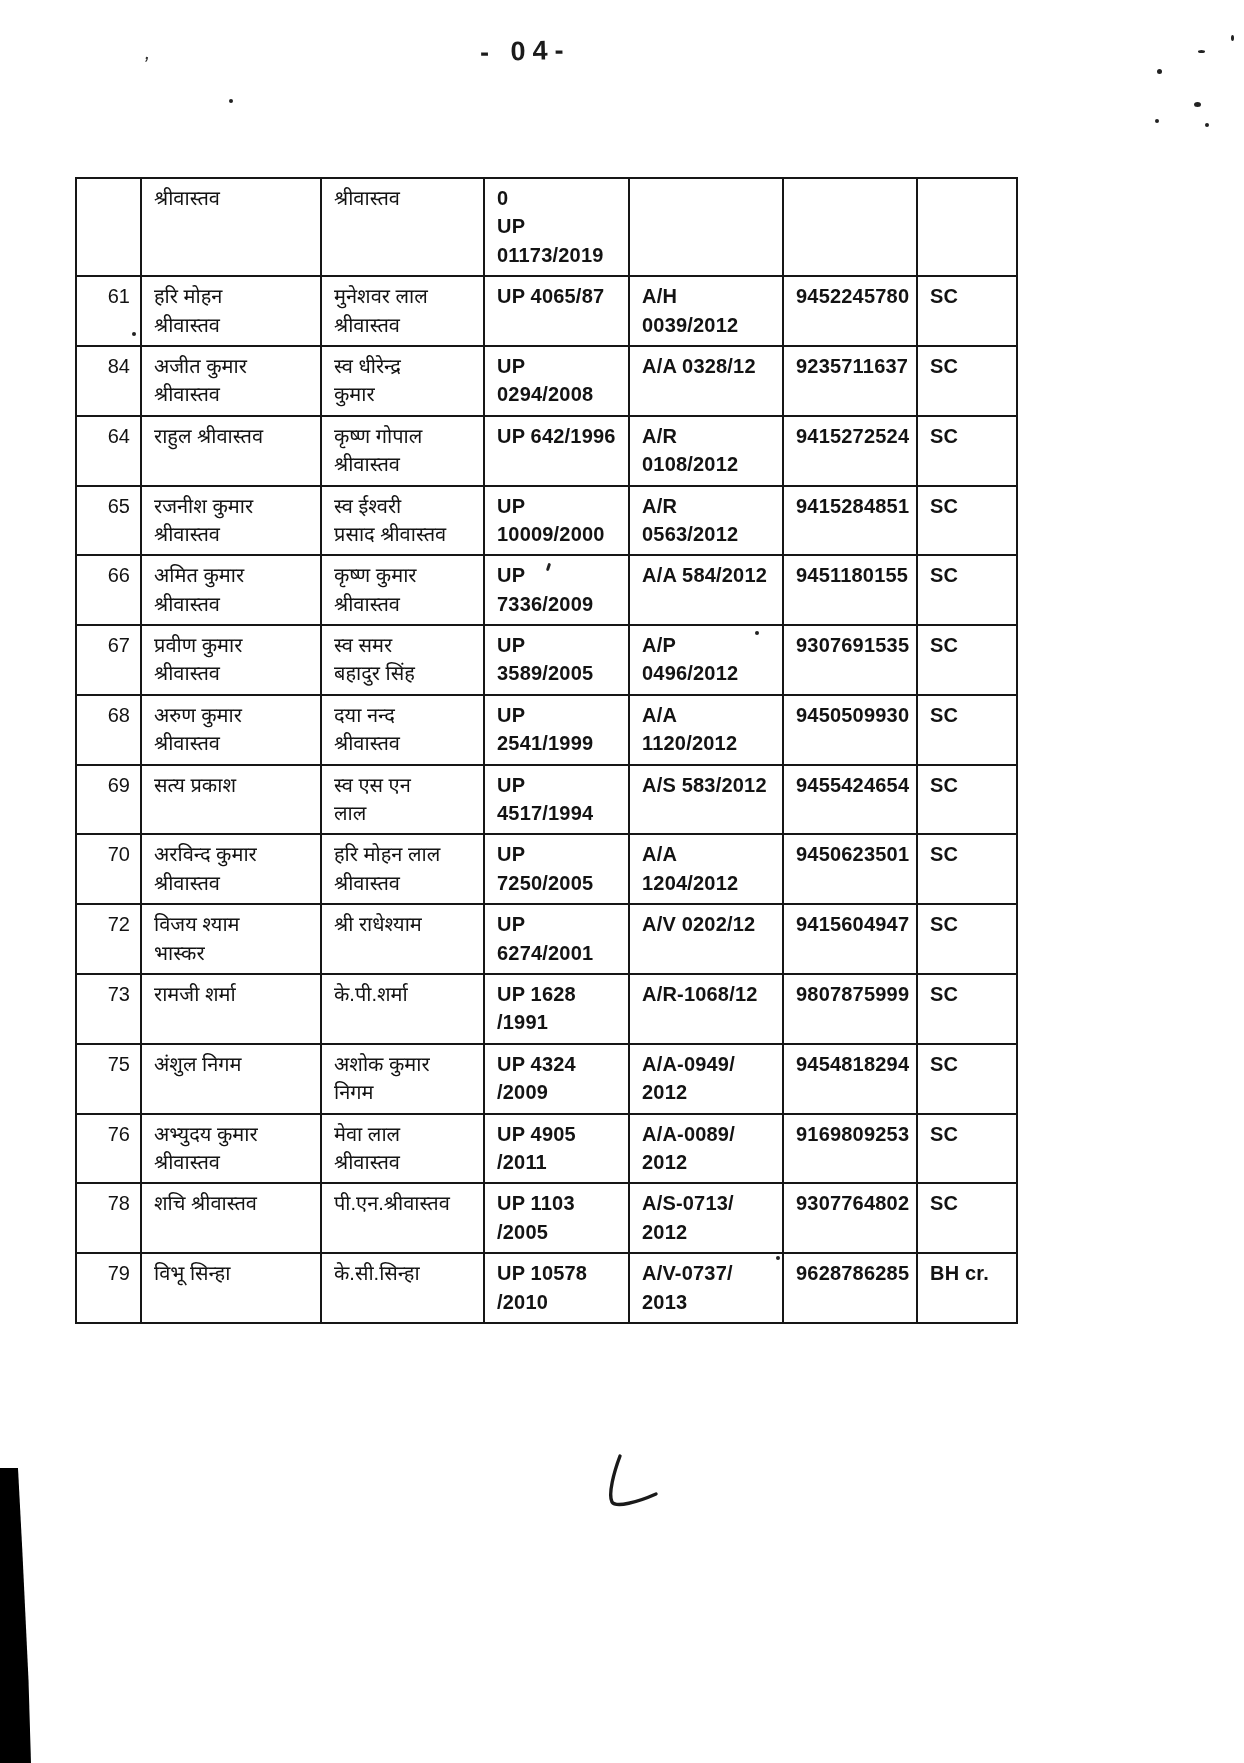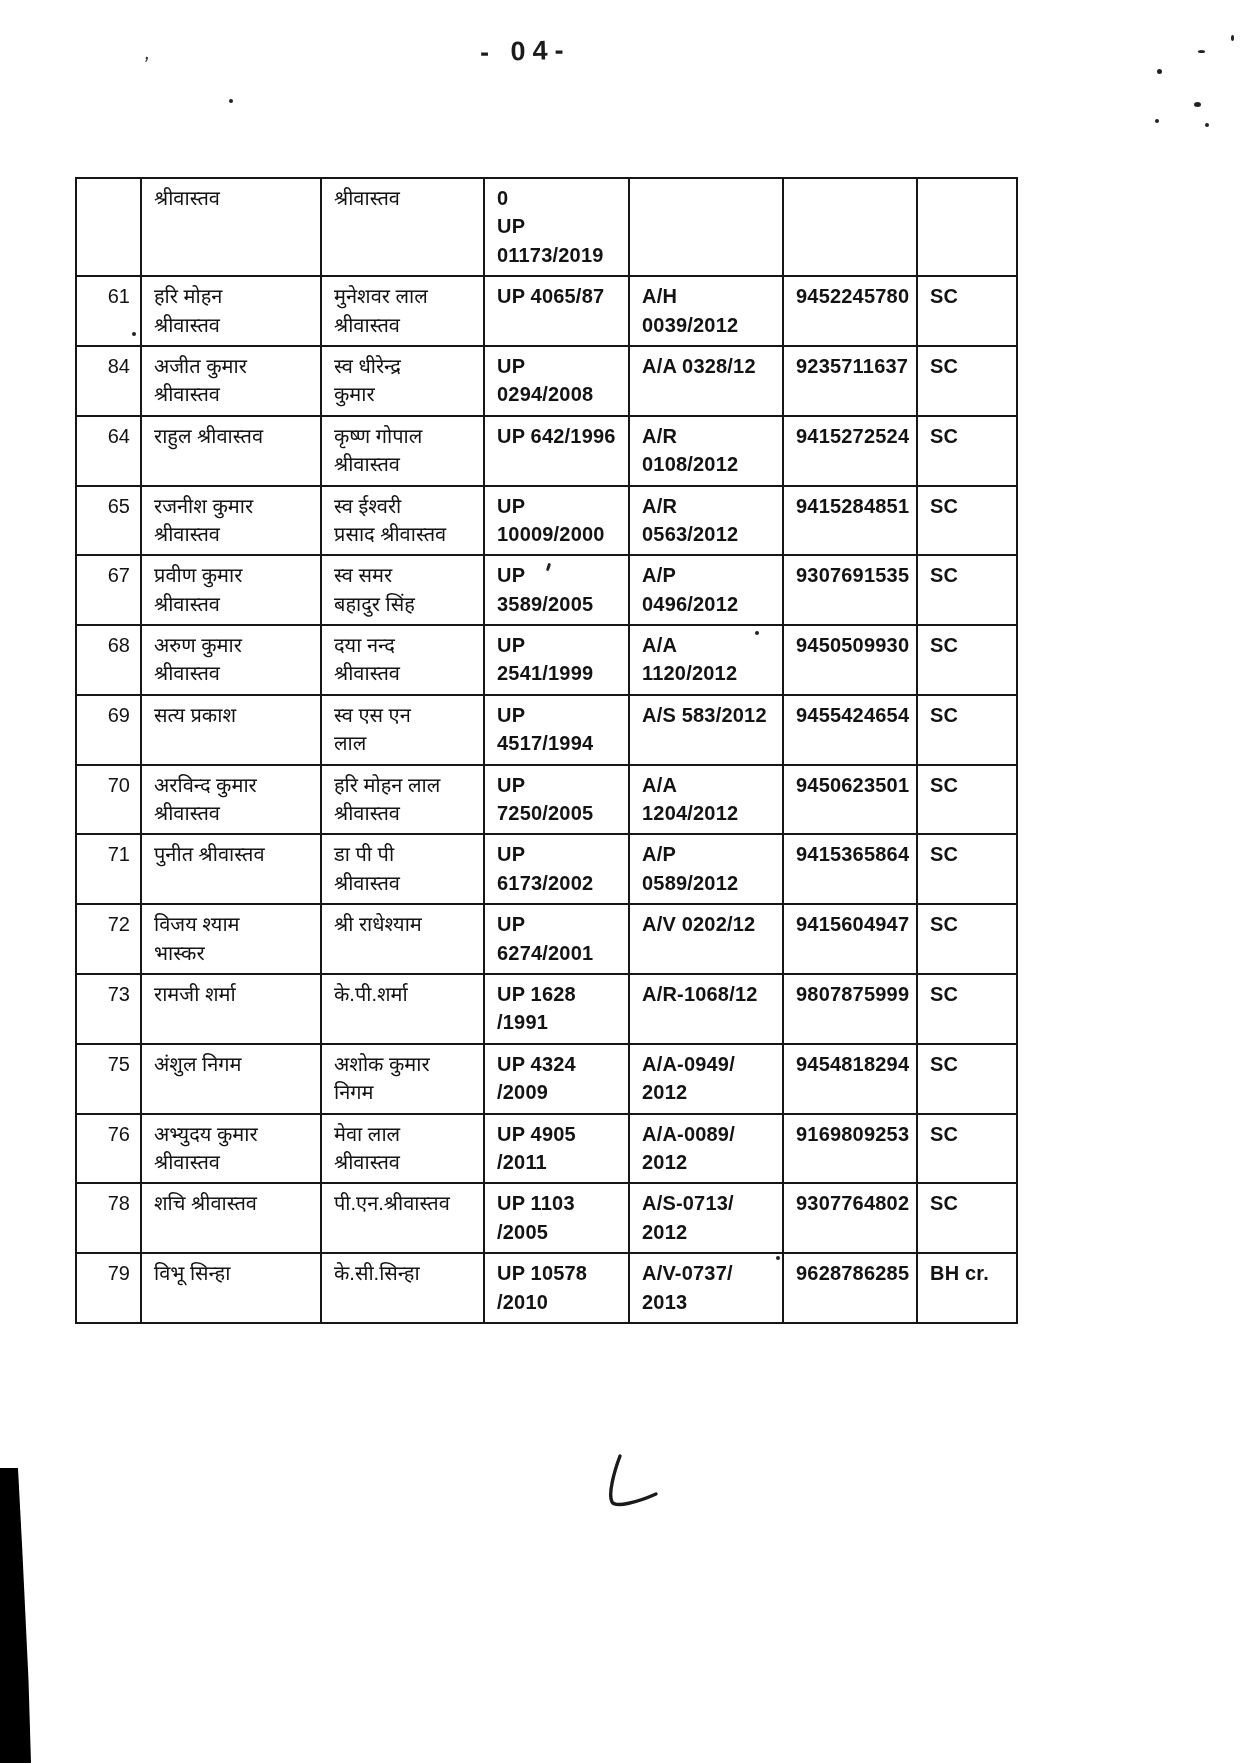--- a/index.html
+++ b/index.html
@@ -145,20 +145,32 @@
 श्रीवास्तव</td>
           <td class="c-father">स्व ईश्वरी
 प्रसाद श्रीवास्तव</td>
           <td class="c-reg">UP
 10009/2000</td>
           <td class="c-anum">A/R 0563/2012</td>
           <td class="c-phone">9415284851</td>
           <td class="c-cat">SC</td>
         </tr>
         <tr>
+          <td class="c-sno">66</td>
+          <td class="c-name">अमित कुमार
+श्रीवास्तव</td>
+          <td class="c-father">कृष्ण कुमार
+श्रीवास्तव</td>
+          <td class="c-reg">UP
+7336/2009</td>
+          <td class="c-anum">A/A 584/2012</td>
+          <td class="c-phone">9451180155</td>
+          <td class="c-cat">SC</td>
+        </tr>
+        <tr>
           <td class="c-sno">67</td>
           <td class="c-name">प्रवीण कुमार
 श्रीवास्तव</td>
           <td class="c-father">स्व समर
 बहादुर सिंह</td>
           <td class="c-reg">UP
 3589/2005</td>
           <td class="c-anum">A/P 0496/2012</td>
           <td class="c-phone">9307691535</td>
           <td class="c-cat">SC</td>
@@ -189,31 +201,20 @@
         <tr>
           <td class="c-sno">70</td>
           <td class="c-name">अरविन्द कुमार
 श्रीवास्तव</td>
           <td class="c-father">हरि मोहन लाल
 श्रीवास्तव</td>
           <td class="c-reg">UP
 7250/2005</td>
           <td class="c-anum">A/A 1204/2012</td>
           <td class="c-phone">9450623501</td>
-          <td class="c-cat">SC</td>
-        </tr>
-        <tr>
-          <td class="c-sno">71</td>
-          <td class="c-name">पुनीत श्रीवास्तव</td>
-          <td class="c-father">डा पी पी
-श्रीवास्तव</td>
-          <td class="c-reg">UP
-6173/2002</td>
-          <td class="c-anum">A/P 0589/2012</td>
-          <td class="c-phone">9415365864</td>
           <td class="c-cat">SC</td>
         </tr>
         <tr>
           <td class="c-sno">72</td>
           <td class="c-name">विजय श्याम
 भास्कर</td>
           <td class="c-father">श्री राधेश्याम</td>
           <td class="c-reg">UP
 6274/2001</td>
           <td class="c-anum">A/V 0202/12</td>

